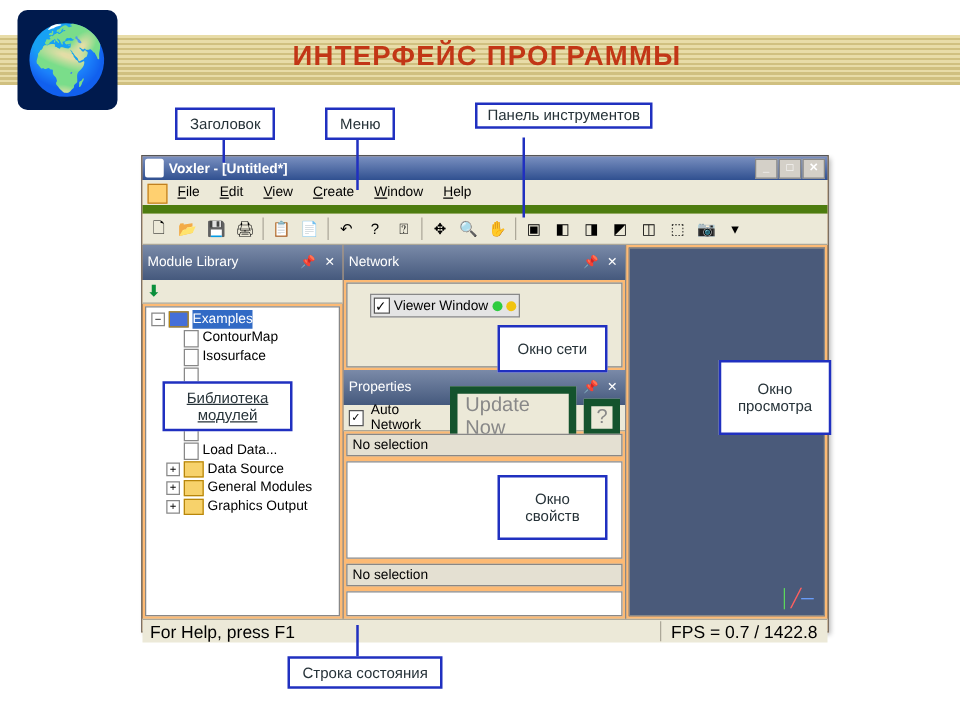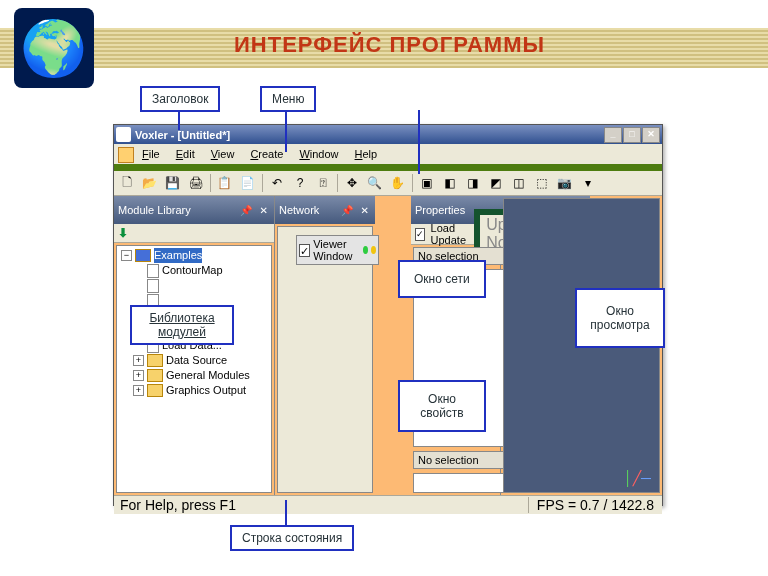--- a/index.html
+++ b/index.html
@@ -35,21 +35,21 @@
 .tree{flex:1;background:#fff;border:1px solid #888;margin:2px;overflow:hidden;font-size:11px;line-height:15px;padding-top:2px;}
 .tree .row{display:flex;align-items:center;white-space:nowrap;}
 .tree .ind1{padding-left:4px;}
 .tree .ind2{padding-left:16px;}
 .tree .ind3{padding-left:30px;}
 .exp{display:inline-block;width:9px;height:9px;border:1px solid #888;text-align:center;line-height:8px;font-size:9px;margin-right:3px;background:#fff;}
 .folder{display:inline-block;width:14px;height:11px;background:#f7d26b;border:1px solid #b8860b;margin-right:3px;}
 .folder.sel{background:#456fd8;}
 .doc{display:inline-block;width:10px;height:12px;background:#fff;border:1px solid #888;margin-right:3px;}
 .sel{background:#316ac5;color:#fff;}
-.midleft{width:225px;display:flex;flex-direction:row;border-right:1px solid #888;gap:36px;}
+.midleft{width:225px;display:flex;flex-direction:column;border-right:1px solid #888;}
 .network{flex:0 0 100px;display:flex;flex-direction:column;}
 .netbody{flex:1;background:#ece9d8;border:1px solid #888;margin:2px;position:relative;}
 .nodebox{position:absolute;top:8px;left:18px;background:#e4e4e4;border:1px solid #888;padding:2px;display:flex;align-items:center;gap:3px;font-size:11px;}
 .nodebox .chk{width:11px;height:11px;border:1px solid #555;background:#fff;}
 .led{width:8px;height:8px;border-radius:50%;display:inline-block;}
 .led.g{background:#2ecc40;}
 .led.y{background:#f1c40f;}
 .props{flex:1;display:flex;flex-direction:column;}
 .propsbar{height:20px;background:#ece9d8;border-bottom:1px solid #aca899;display:flex;align-items:center;padding:0 4px;gap:6px;}
 .propsbar .chk{width:11px;height:11px;border:1px solid #555;background:#fff;display:inline-flex;align-items:center;justify-content:center;font-size:9px;}
@@ -72,20 +72,21 @@
       <span>🌍</span>
     </div>
   <div class="title">ИНТЕРФЕЙС  ПРОГРАММЫ</div>
 
   <div class="callout" style="top:86px;left:140px;">Заголовок</div>
   <div class="line" style="top:106px;left:178px;width:2px;height:24px;"></div>
 
   <div class="callout" style="top:86px;left:260px;">Меню</div>
   <div class="line" style="top:106px;left:285px;width:2px;height:46px;"></div>
 
+  <div class="callout" style="top:82px;left:380px;padding:2px 8px;line-height:13px;">Панель инструментов</div>
   <div class="line" style="top:110px;left:418px;width:2px;height:64px;"></div>
 
   <div class="callout wide" style="top:305px;left:130px;">Библиотека модулей</div>
 
   <div class="callout" style="top:260px;left:398px;padding:10px 14px;">Окно сети</div>
 
   <div class="callout" style="top:380px;left:398px;padding:10px 14px;white-space:normal;width:56px;">Окно свойств</div>
 
   <div class="callout" style="top:288px;left:575px;padding:14px 10px;white-space:normal;width:66px;">Окно просмотра</div>
 
@@ -152,20 +153,24 @@
               <span class="exp">−</span>
               <span class="folder sel"></span>
               <span class="sel">Examples</span>
             </div>
           <div class="row ind3">
               <span class="doc"></span>
               <span>ContourMap</span>
             </div>
           <div class="row ind3">
               <span class="doc"></span>
+              <span>Isosurface</span>
+            </div>
+          <div class="row ind3">
+              <span class="doc"></span>
               <span>&nbsp;</span>
             </div>
           <div class="row ind3">
               <span class="doc"></span>
               <span>&nbsp;</span>
             </div>
           <div class="row ind3">
               <span class="doc"></span>
               <span>at</span>
             </div>
@@ -210,21 +215,21 @@
             </div>
           </div>
         </div>
         <div class="props">
           <div class="panehdr">
             <span>Properties</span>
             <span class="pins">📌 ✕</span>
           </div>
           <div class="propsbar">
             <span class="chk">✓</span>
-            <span>Load Update</span>
+            <span>Auto Network</span>
             <span class="btn">Update Now</span>
             <span class="btn sm">?</span>
           </div>
           <div class="nosel">No selection</div>
           <div class="propbody"></div>
           <div class="nosel">No selection</div>
           <div class="propbody" style="flex:0 0 18px;"></div>
         </div>
       </div>
 

